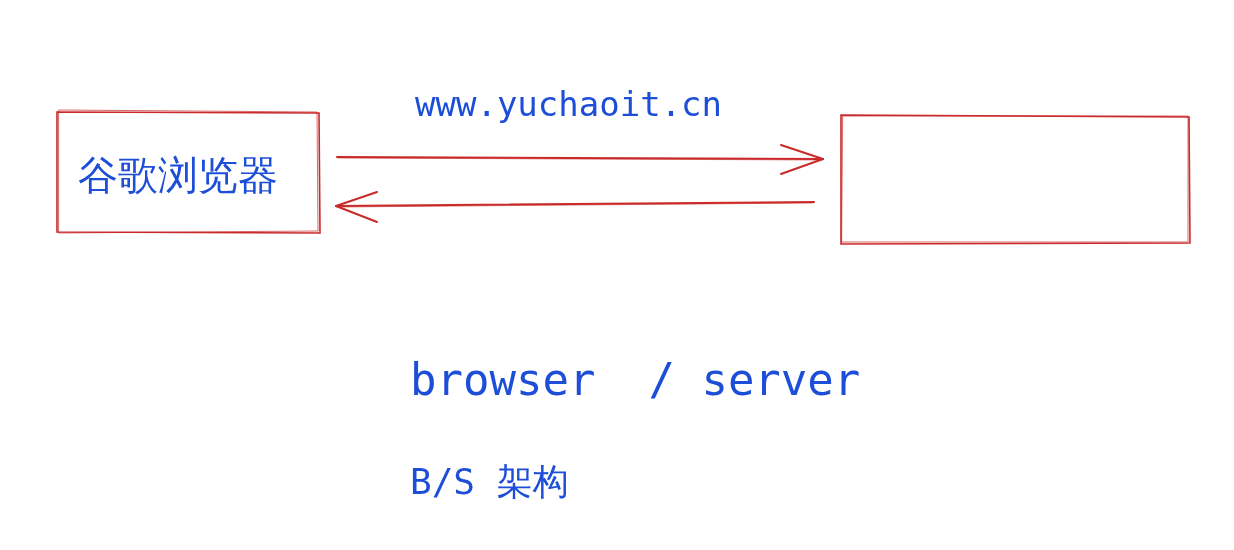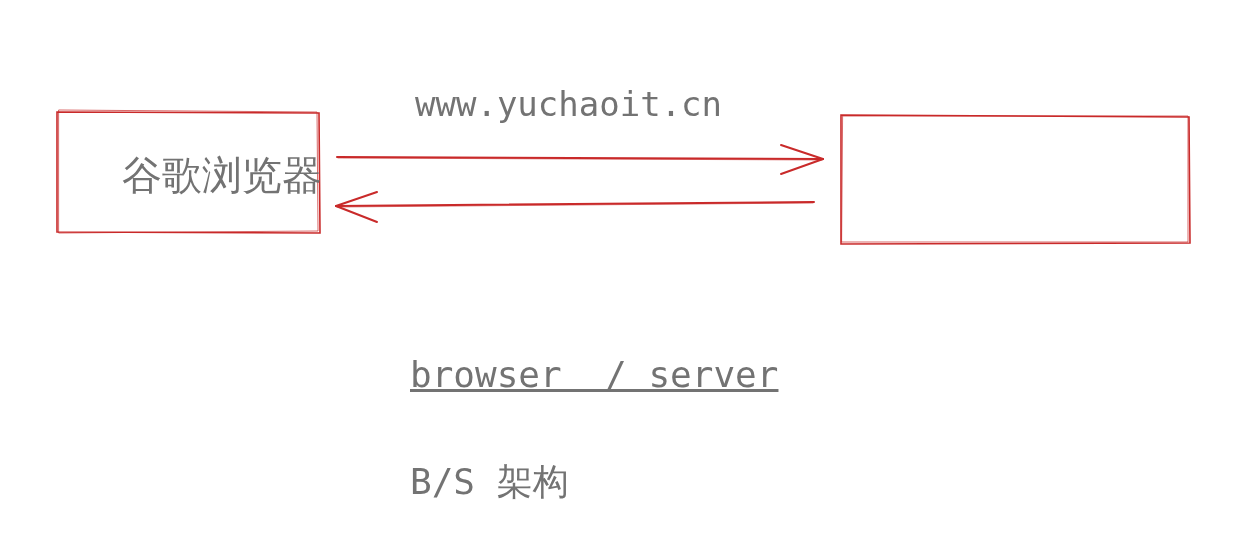--- a/index.html
+++ b/index.html
@@ -1,25 +1,25 @@
 <!DOCTYPE html>
 <html><head>
 <meta charset="utf-8">
 <style>
   html, body { margin: 0; padding: 0; background: #ffffff; }
   body { width: 1234px; height: 550px; position: relative; overflow: hidden; }
   .canvas { position: absolute; left: 0; top: 0; width: 1234px; height: 550px; }
   svg.sketch { position: absolute; left: 0; top: 0; }
-  .label { position: absolute; color: #737373; white-space: nowrap; }
+  .label { position: absolute; color: #1d4ed8; white-space: nowrap; }
   .mono { font-family: "DejaVu Sans Mono", "Liberation Mono", monospace; }
   .cjk { font-family: "DejaVu Sans", "Liberation Sans", sans-serif; }
-  #browser-label { left: 78px; top: 148px; font-size: 40px; font-family: "DejaVu Sans", sans-serif; margin-left: 44px; }
+  #browser-label { left: 78px; top: 148px; font-size: 40px; font-family: "DejaVu Sans", sans-serif; }
   #server-label { left: 888px; top: 158px; font-size: 36px; }
   #url-label { left: 415px; top: 84px; font-size: 34px; }
-  #bs-full { left: 410px; top: 354px; font-size: 36px; text-decoration: underline; }
+  #bs-full { left: 410px; top: 354px; font-size: 44px; }
   #bs-short { left: 410px; top: 458px; font-size: 36px; text-align: right; }
 </style>
 </head>
 <body>
 
 <div class="canvas">
   <svg class="sketch" width="1234" height="550" viewBox="0 0 1234 550">
 
     <g fill="none" stroke="#c92a2a" stroke-linecap="round">
       <path d="M57 112 L319 113 L320 233 L57 232 Z" stroke-width="1.6"></path>

